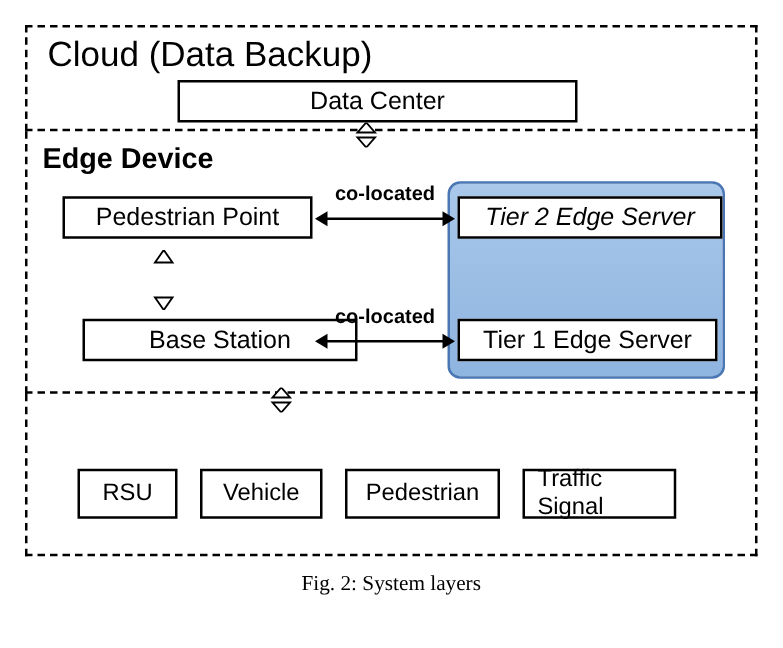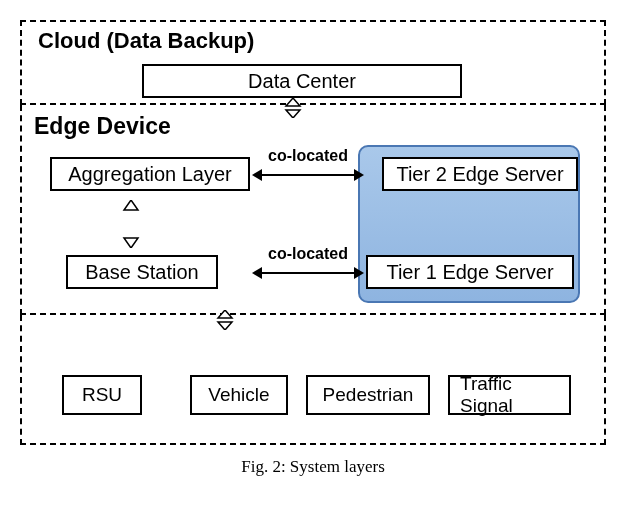--- a/index.html
+++ b/index.html
@@ -16,50 +16,50 @@
     }
     .layer {
       border: 2px dashed #000;
       padding: 8px 10px 16px 10px;
       position: relative;
     }
     .layer-cloud { height: 85px; }
     .layer-edge  { height: 210px; border-top: none; }
     .layer-device { height: 130px; border-top: none; }
     .layer-title {
-      font-size: 22px;
-      font-weight: bold;
+      font-size: 28px;
+      font-weight: normal;
       position: absolute;
     }
     .layer-title.bold { font-weight: bold; }
     .cloud-title { top: 6px; left: 16px; }
     .edge-title  { top: 8px; left: 12px; font-size: 23px; }
     .device-title { top: 8px; left: 12px; font-size: 23px; }
     .box {
       border: 2px solid #000;
       background: #fff;
       font-size: 20px;
       text-align: center;
       display: flex;
       align-items: center;
       justify-content: center;
       position: absolute;
     }
     .data-center { left: 120px; top: 42px; width: 320px; height: 34px; }
     .agg-point   { left: 28px;  top: 52px;  width: 200px; height: 34px; }
-    .base-station{ left: 44px;  top: 150px; width: 152px; height: 34px; }
+    .base-station{ left: 44px;  top: 150px; width: 220px; height: 34px; }
     .edge-group {
       position: absolute;
       left: 336px; top: 40px;
       width: 222px; height: 158px;
       background: linear-gradient(180deg, #a9c8ea 0%, #8eb4e0 100%);
       border: 2px solid #4a77b3;
       border-radius: 10px;
     }
-    .tier2 { left: 360px; top: 52px;  width: 196px; height: 34px; }
+    .tier2 { left: 344px; top: 52px;  width: 212px; height: 34px; font-style: italic; }
     .tier1 { left: 344px; top: 150px; width: 208px; height: 34px; }
     .colabel {
       position: absolute;
       font-size: 16px;
       font-weight: bold;
       text-align: center;
       width: 100px;
     }
     .colabel1 { left: 236px; top: 42px; }
     .colabel2 { left: 236px; top: 140px; }
@@ -94,21 +94,21 @@
       border: 2px solid #000;
       background: #fff;
       font-size: 19px;
       height: 40px;
       display: flex;
       align-items: center;
       justify-content: center;
       padding: 0 10px;
     }
     .d-rsu { width: 80px; }
-    .d-veh { width: 98px; margin-left: 30px; }
+    .d-veh { width: 98px; }
     .d-ped { width: 124px; }
     .d-sig { width: 123px; }
     .caption {
       text-align: center;
       font-family: 'Times New Roman', serif;
       font-size: 17px;
       margin-top: 12px;
       width: 586px;
     }
   </style>
@@ -125,21 +125,21 @@
   <div class="va-cloud-edge">
     <svg width="22" height="20" viewBox="0 0 22 20">
       <polygon points="11,0 4,8 18,8" fill="#fff" stroke="#000" stroke-width="1.5"></polygon>
       <polygon points="11,20 4,12 18,12" fill="#fff" stroke="#000" stroke-width="1.5"></polygon>
     </svg>
   </div>
 
   <div class="layer layer-edge">
     <div class="layer-title bold edge-title">Edge Device</div>
     <div class="edge-group"></div>
-    <div class="box agg-point">Aggregation Layer</div>
+    <div class="box agg-point">Pedestrian Point</div>
     <div class="box base-station">Base Station</div>
     <div class="box tier2">Tier 2 Edge Server</div>
     <div class="box tier1">Tier 1 Edge Server</div>
     <div class="colabel colabel1">co-located</div>
     <div class="colabel colabel2">co-located</div>
     <div class="harrow ha1"></div>
     <div class="harrow ha2"></div>
     <div class="va-agg-base" style="position:absolute;">
       <svg width="22" height="48" viewBox="0 0 22 48">
         <polygon points="11,0 4,10 18,10" fill="#fff" stroke="#000" stroke-width="1.5"></polygon>

